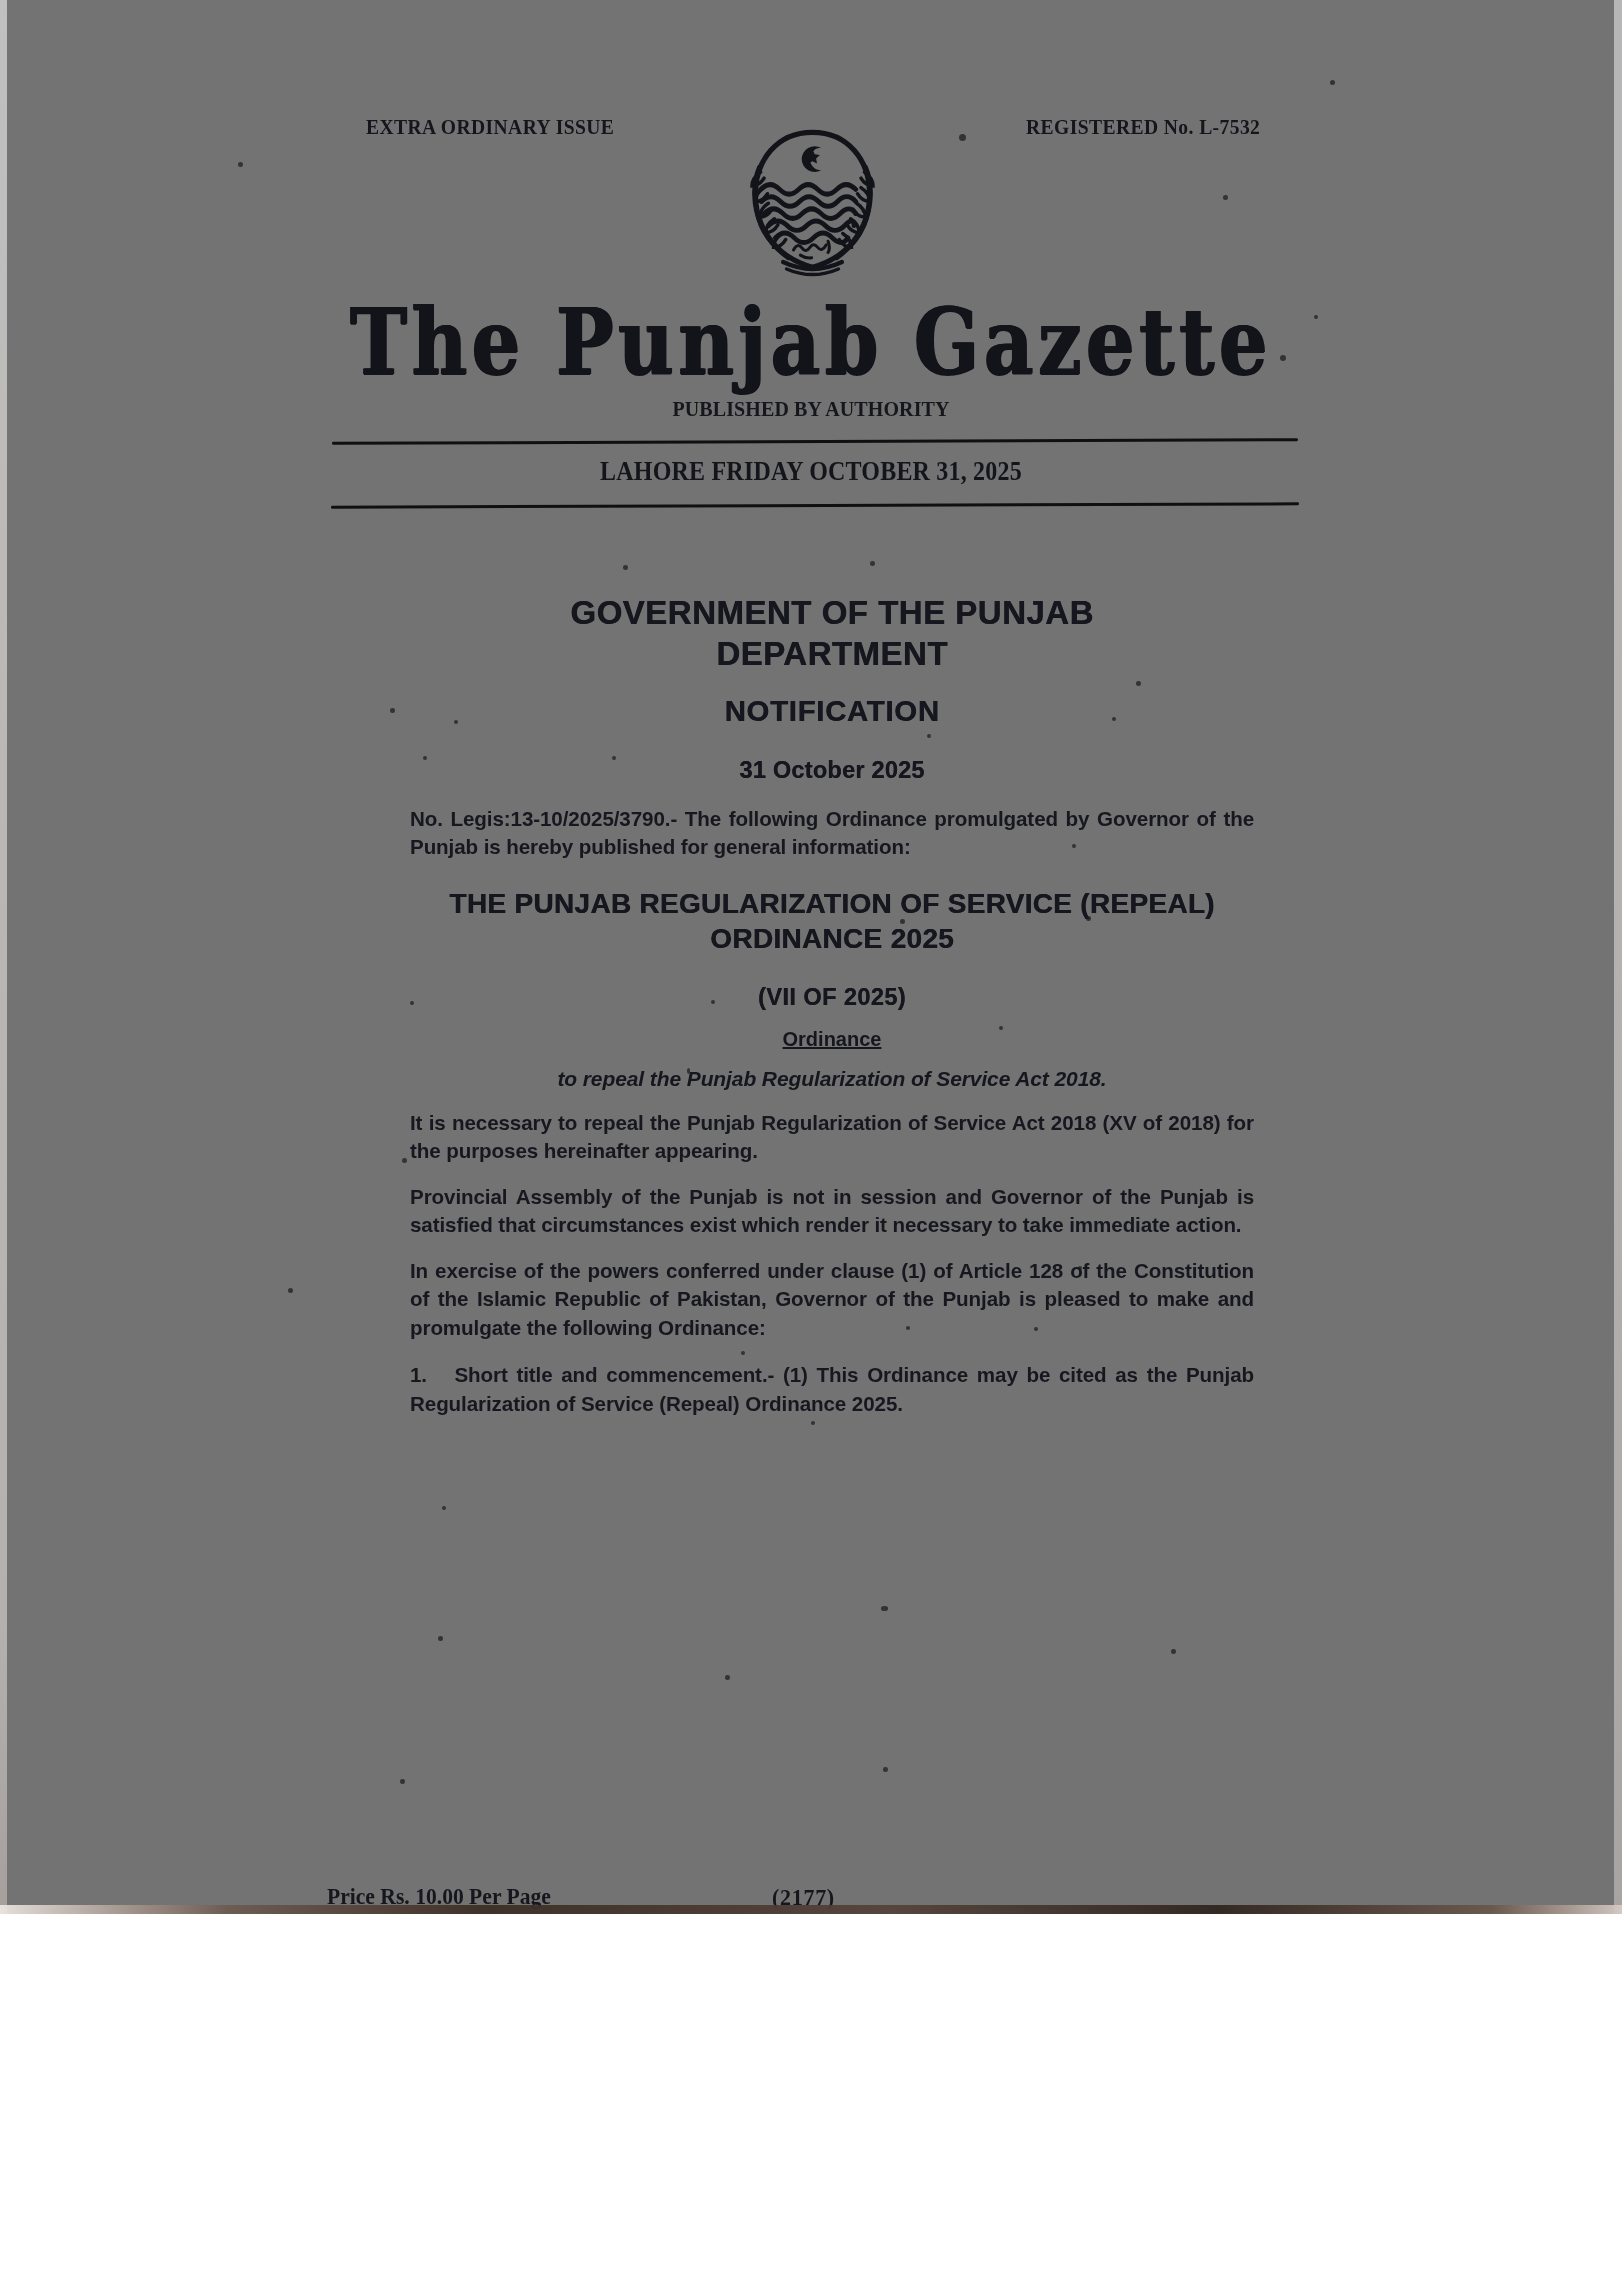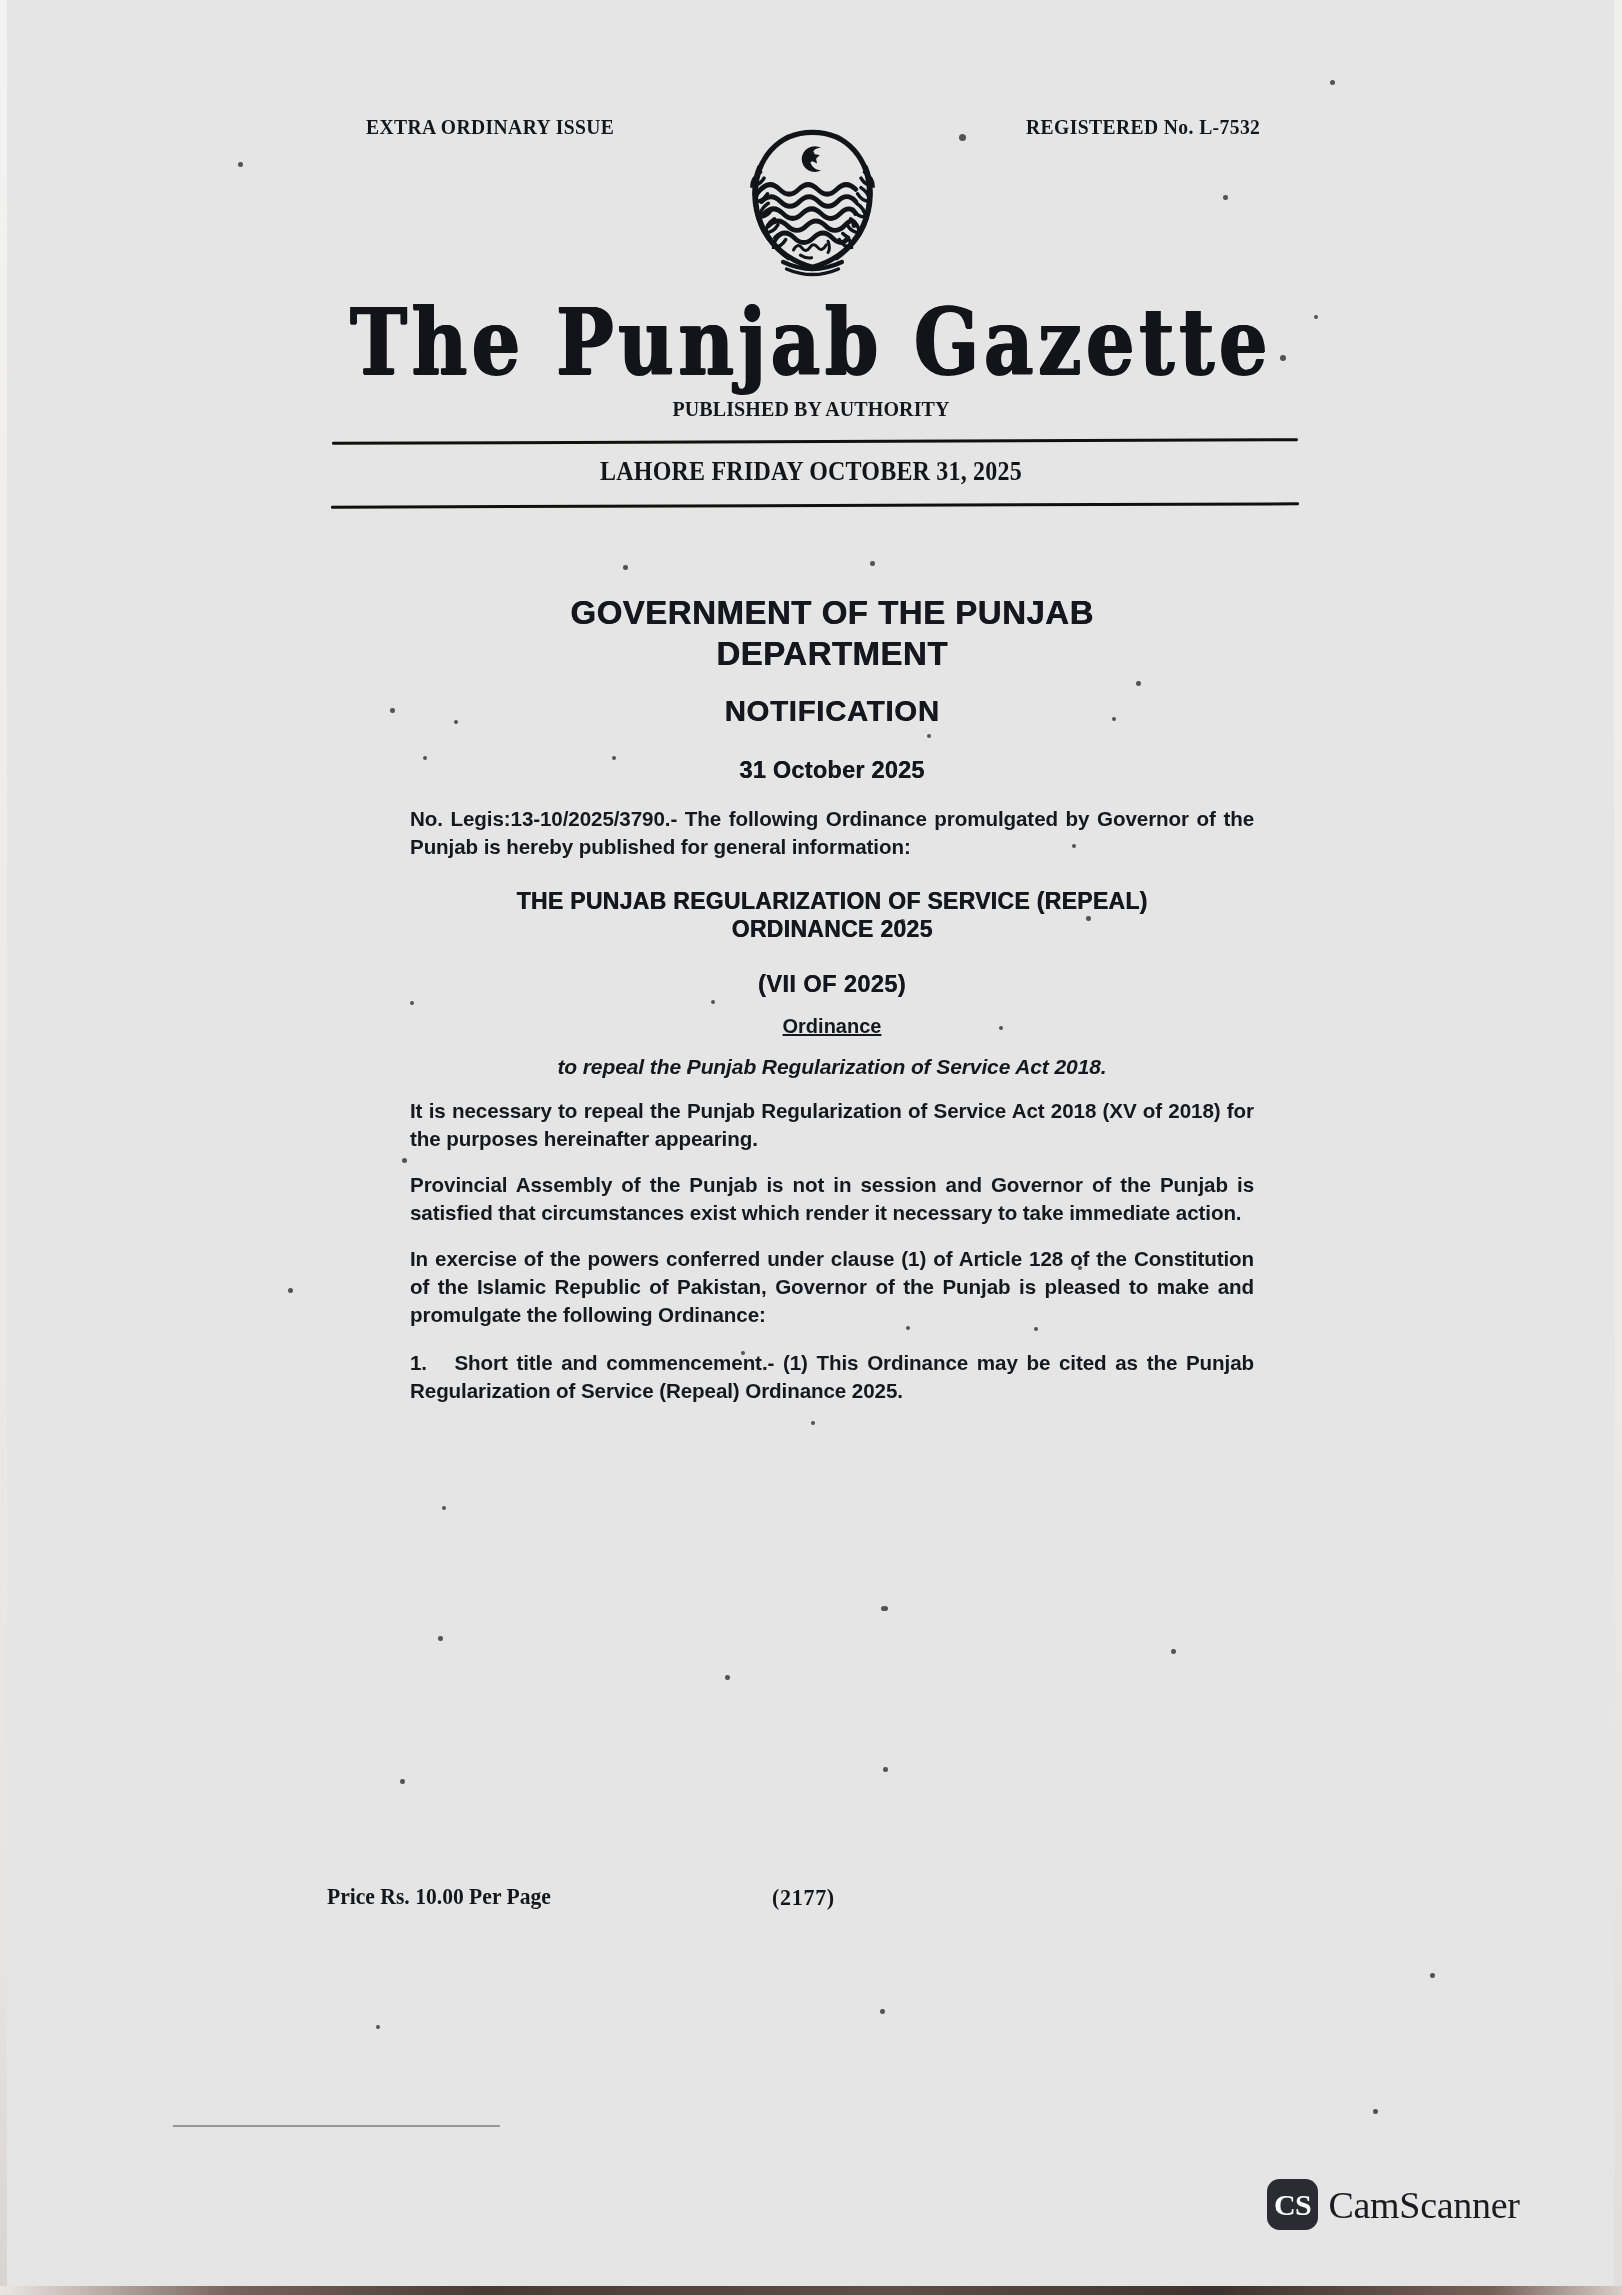--- a/index.html
+++ b/index.html
@@ -9,22 +9,22 @@
     background: #ffffff;
   }
   body {
     font-family: "Liberation Serif", serif;
     color: #111111;
   }
 
   .page {
     position: relative;
     width: 1622px;
-    height: 2295px;
-    background: #e5e5e5;
+    height: 1914px;
+    background: #737373;
     overflow: hidden;
   }
 
   
   .scan-edge-bottom {
     position: absolute;
     left: 0;
     bottom: 0;
     width: 100%;
     height: 9.2px;
@@ -203,21 +203,21 @@
     letter-spacing: -0.1px;
   }
 
   .noti-no { margin-top: 21px; }
 
   .ordinance-title {
     margin-top: 26px;
     text-align: center;
     font-family: "Liberation Sans", sans-serif;
     font-weight: bold;
-    font-size: 23px;
+    font-size: 28px;
     line-height: 1.24;
     letter-spacing: 0.3px;
     color: #16171e;
     text-shadow: 0.5px 0 0 #16171e;
   }
   .ordinance-title div { white-space: nowrap; }
 
   .ordinance-num {
     margin-top: 27.5px;
     text-align: center;

